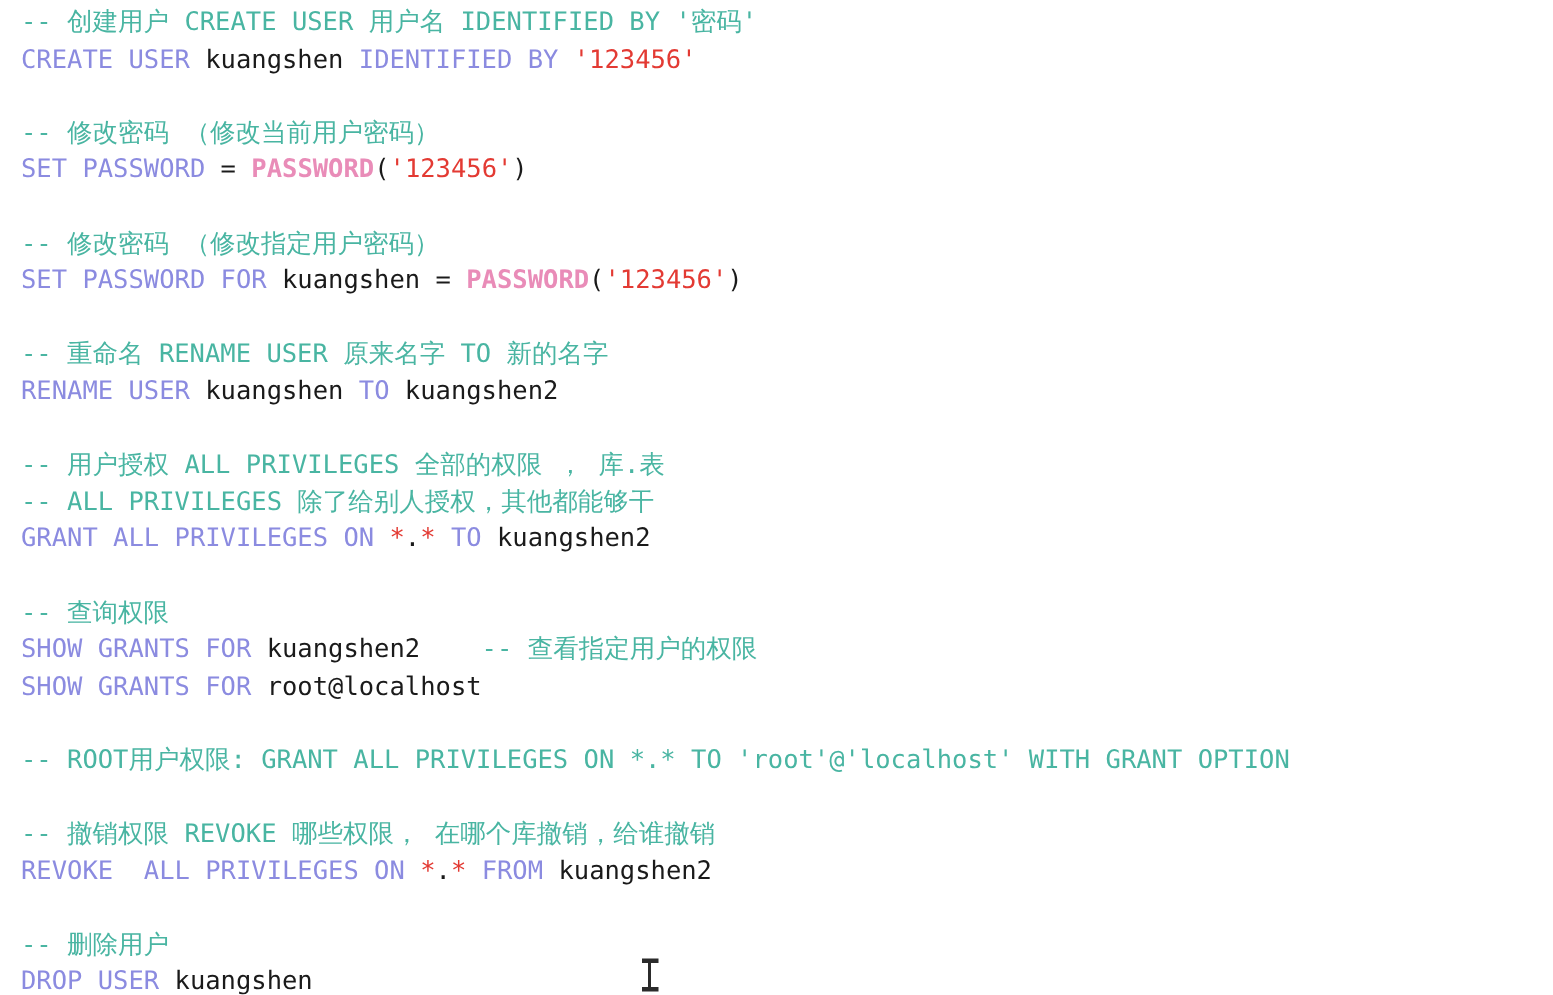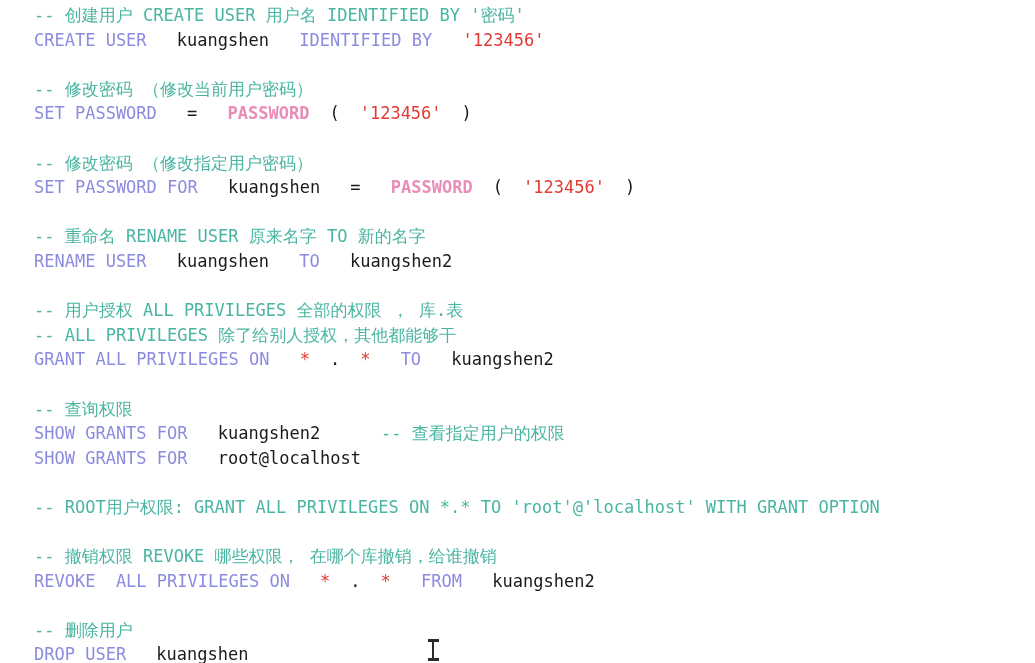--- a/index.html
+++ b/index.html
@@ -29,21 +29,21 @@
     font-family: "DejaVu Sans Mono", "Liberation Mono", monospace;
     font-size: 17px;
     line-height: 24.6px;
     white-space: pre;
     letter-spacing: 0px;
   }
   .line {
     height: 24.6px;
     white-space: pre;
   }
-  .tok { white-space: pre; margin-left: 20px; }
+  .tok { white-space: pre; }
   .cm  { color: #49b5a2; }            
   .kw  { color: #8b8be0; }            
   .fn  { color: #e98cb8; font-weight: bold; }            
   .str { color: #e33a33; }            
   .id  { color: #1a1a1a; }            
   .pun { color: #1a1a1a; }            
 
   
   #mouse-cursor {
     position: absolute;

